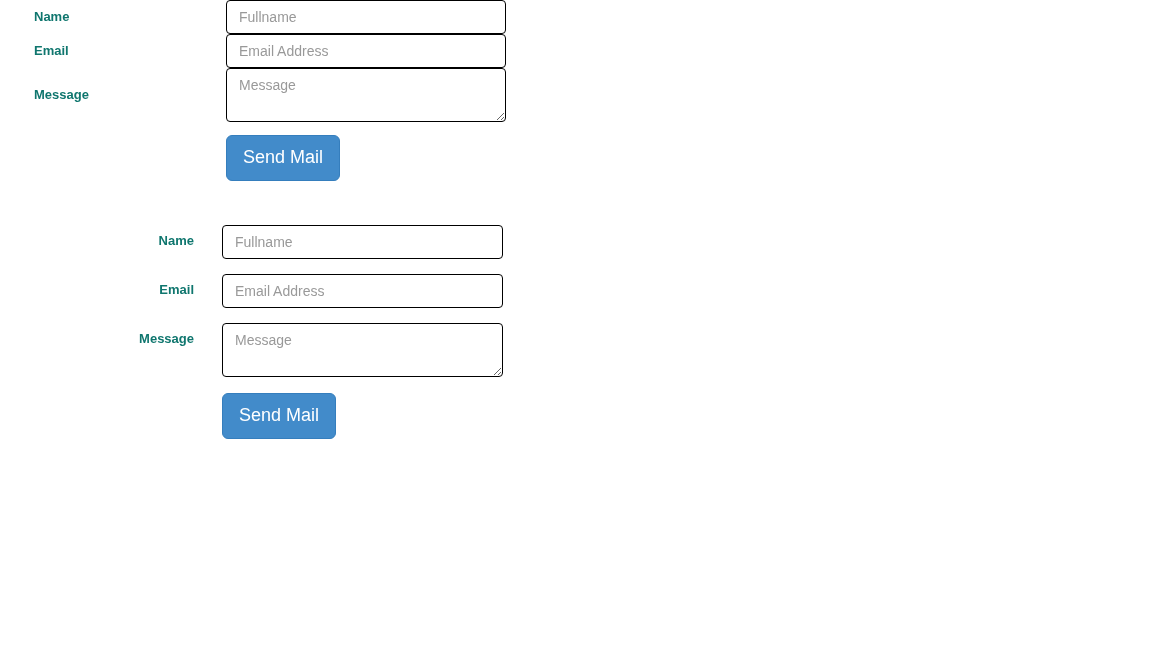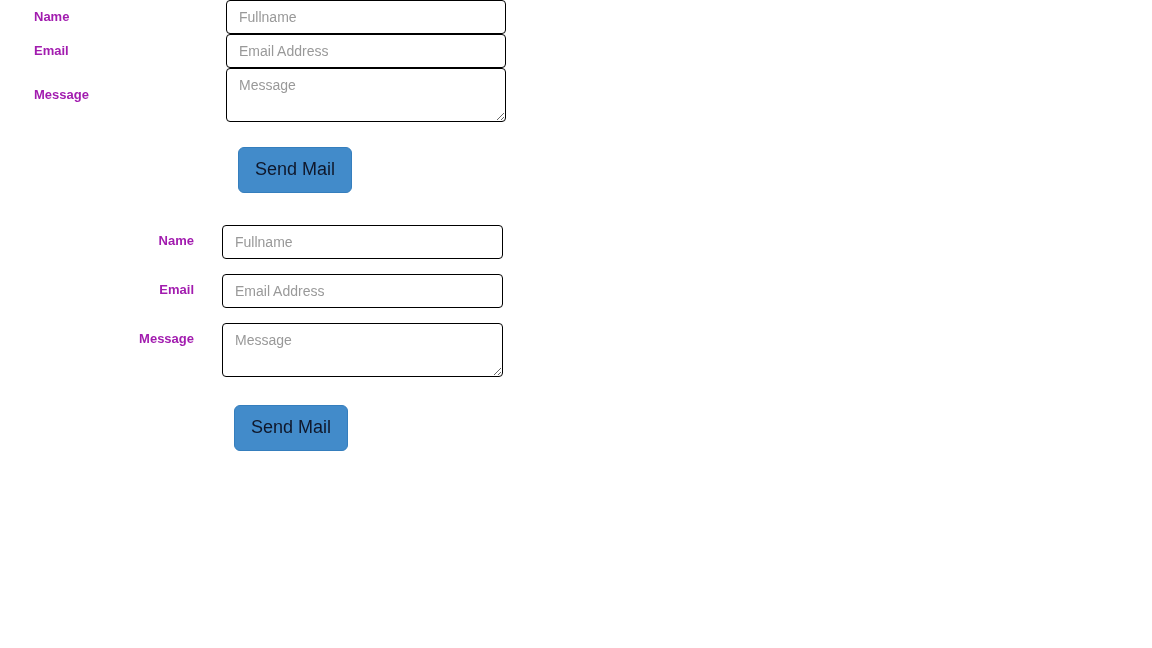--- a/index.html
+++ b/index.html
@@ -42,41 +42,41 @@
 
   textarea.form-control {
     height: 54px;
     resize: vertical;
     overflow: auto;
   }
 
   .btn-primary {
     display: inline-block;
     box-sizing: border-box;
-    margin: 12px;
+    margin: 0;
     padding: 10px 16px;
     font-family: "Liberation Sans", sans-serif;
     font-size: 18px;
     font-weight: normal;
     line-height: 1.33;
     text-align: center;
     white-space: nowrap;
     vertical-align: middle;
     cursor: pointer;
     border: 1px solid #357ebd;
     border-radius: 6px;
-    color: #0f172a;
+    color: #ffffff;
     background-color: #428bca;
     -webkit-font-smoothing: antialiased;
   }
 
   .ctrl-label {
     font-weight: bold;
     font-size: 13px;
-    color: #a21caf;
+    color: #0f766e;
     display: block;
   }
 
   
   #form-one {
     position: absolute;
     left: 0;
     top: 0;
     width: 560px;
   }

